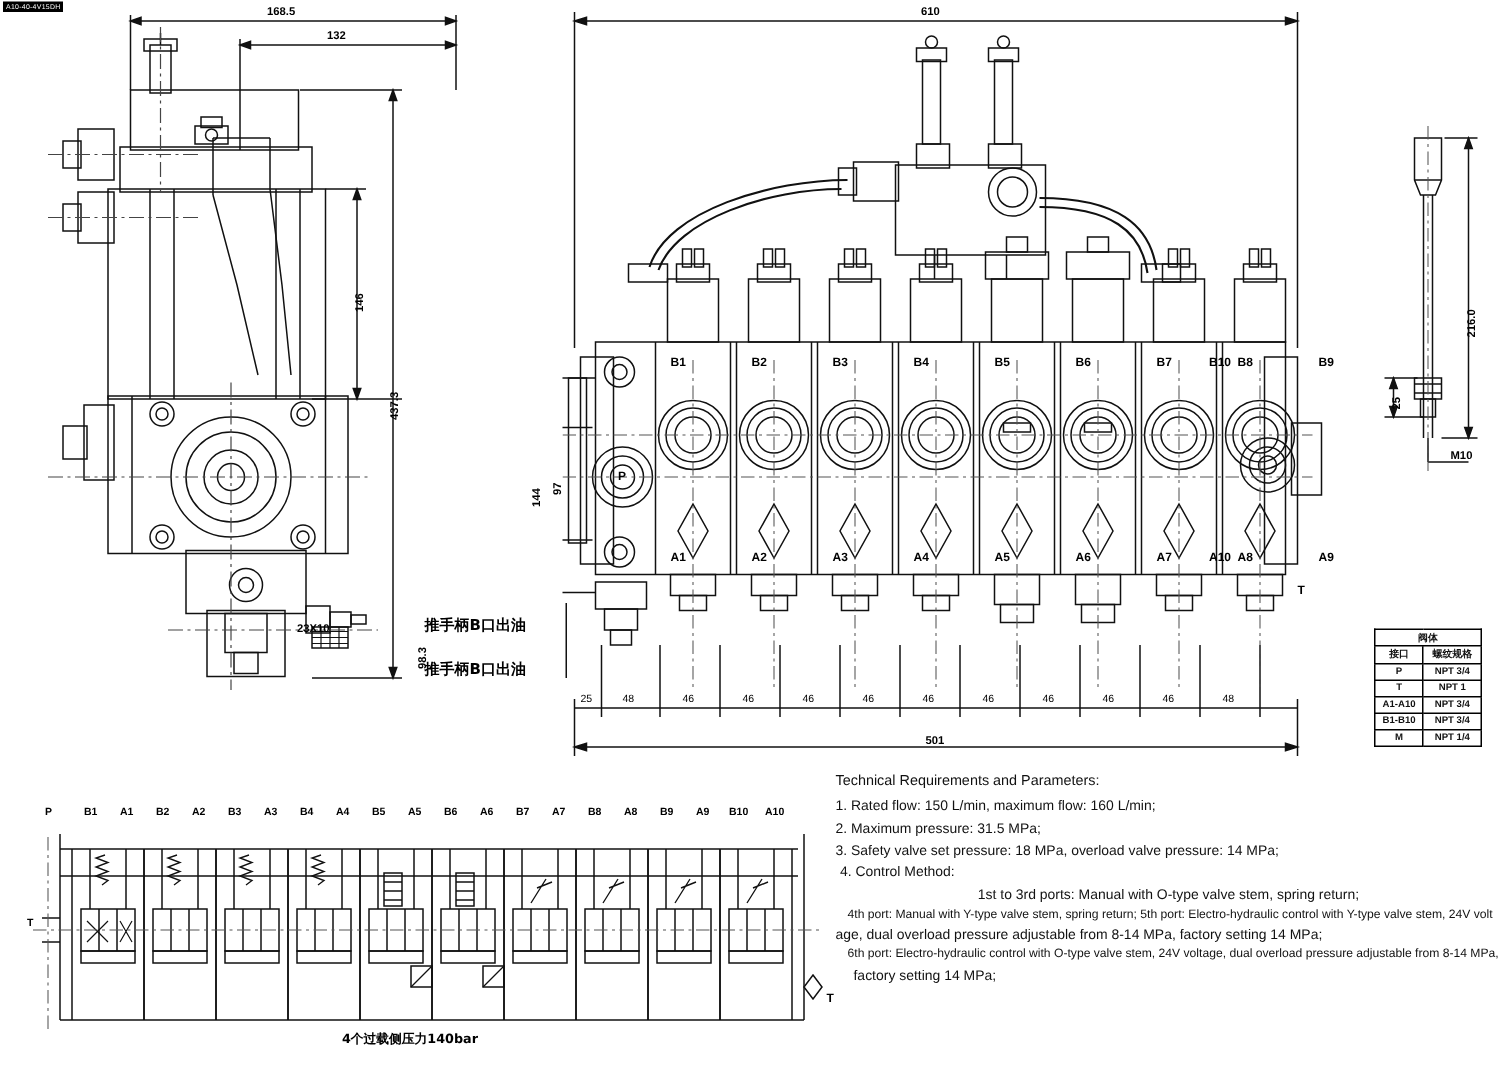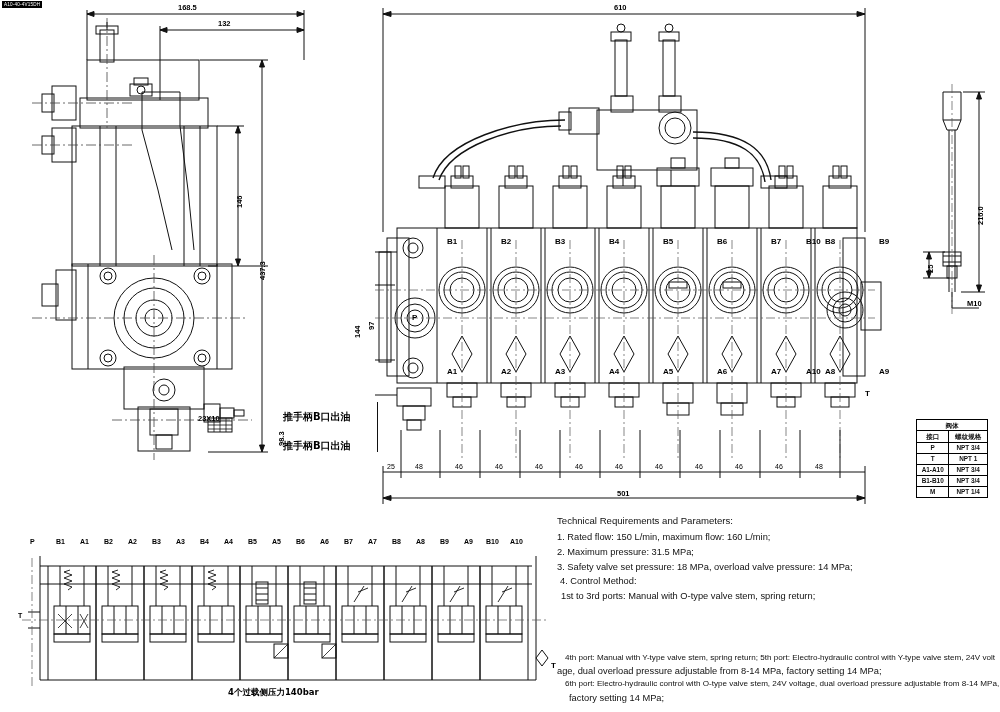--- a/index.html
+++ b/index.html
@@ -489,22 +489,22 @@
   </tr>
 </tbody>
   </table>
 
 <div id="notes">
   <div class="ttl">Technical Requirements and Parameters:</div>
   <div class="nt">1. Rated flow: 150 L/min, maximum flow: 160 L/min;</div>
   <div class="nt">2. Maximum pressure: 31.5 MPa;</div>
   <div class="nt">3. Safety valve set pressure: 18 MPa, overload valve pressure: 14 MPa;</div>
   <div class="nt" style="padding-left:3px;">4. Control Method:</div>
-  <div class="nt" style="padding-left:4px;">1st to 3rd ports: Manual with O-type valve stem, spring return;</div>
-  <div class="nt sm" style="padding-left:8px;margin-top:48px;">4th port: Manual with Y-type valve stem, spring return; 5th port: Electro-hydraulic control with Y-type valve stem, 24V volt</div>
+  <div class="nt" style="padding-left:4px;text-align:center;">1st to 3rd ports: Manual with O-type valve stem, spring return;</div>
+  <div class="nt sm" style="padding-left:8px;">4th port: Manual with Y-type valve stem, spring return; 5th port: Electro-hydraulic control with Y-type valve stem, 24V volt</div>
   <div class="nt">age, dual overload pressure adjustable from 8-14 MPa, factory setting 14 MPa;</div>
   <div class="nt sm" style="padding-left:8px;">6th port: Electro-hydraulic control with O-type valve stem, 24V voltage, dual overload pressure adjustable from 8-14 MPa,</div>
   <div class="nt" style="padding-left:12px;">factory setting 14 MPa;</div>
 </div>
 <div class="lbl" style="left:551px;top:662px;">T</div>
 
 <div class="cad" style="left:18px;top:528px;width:535px;height:180px;">
   <svg width="535" height="180" viewBox="0 0 535 180">
 
     <g stroke="#111" fill="none" stroke-width="1">

